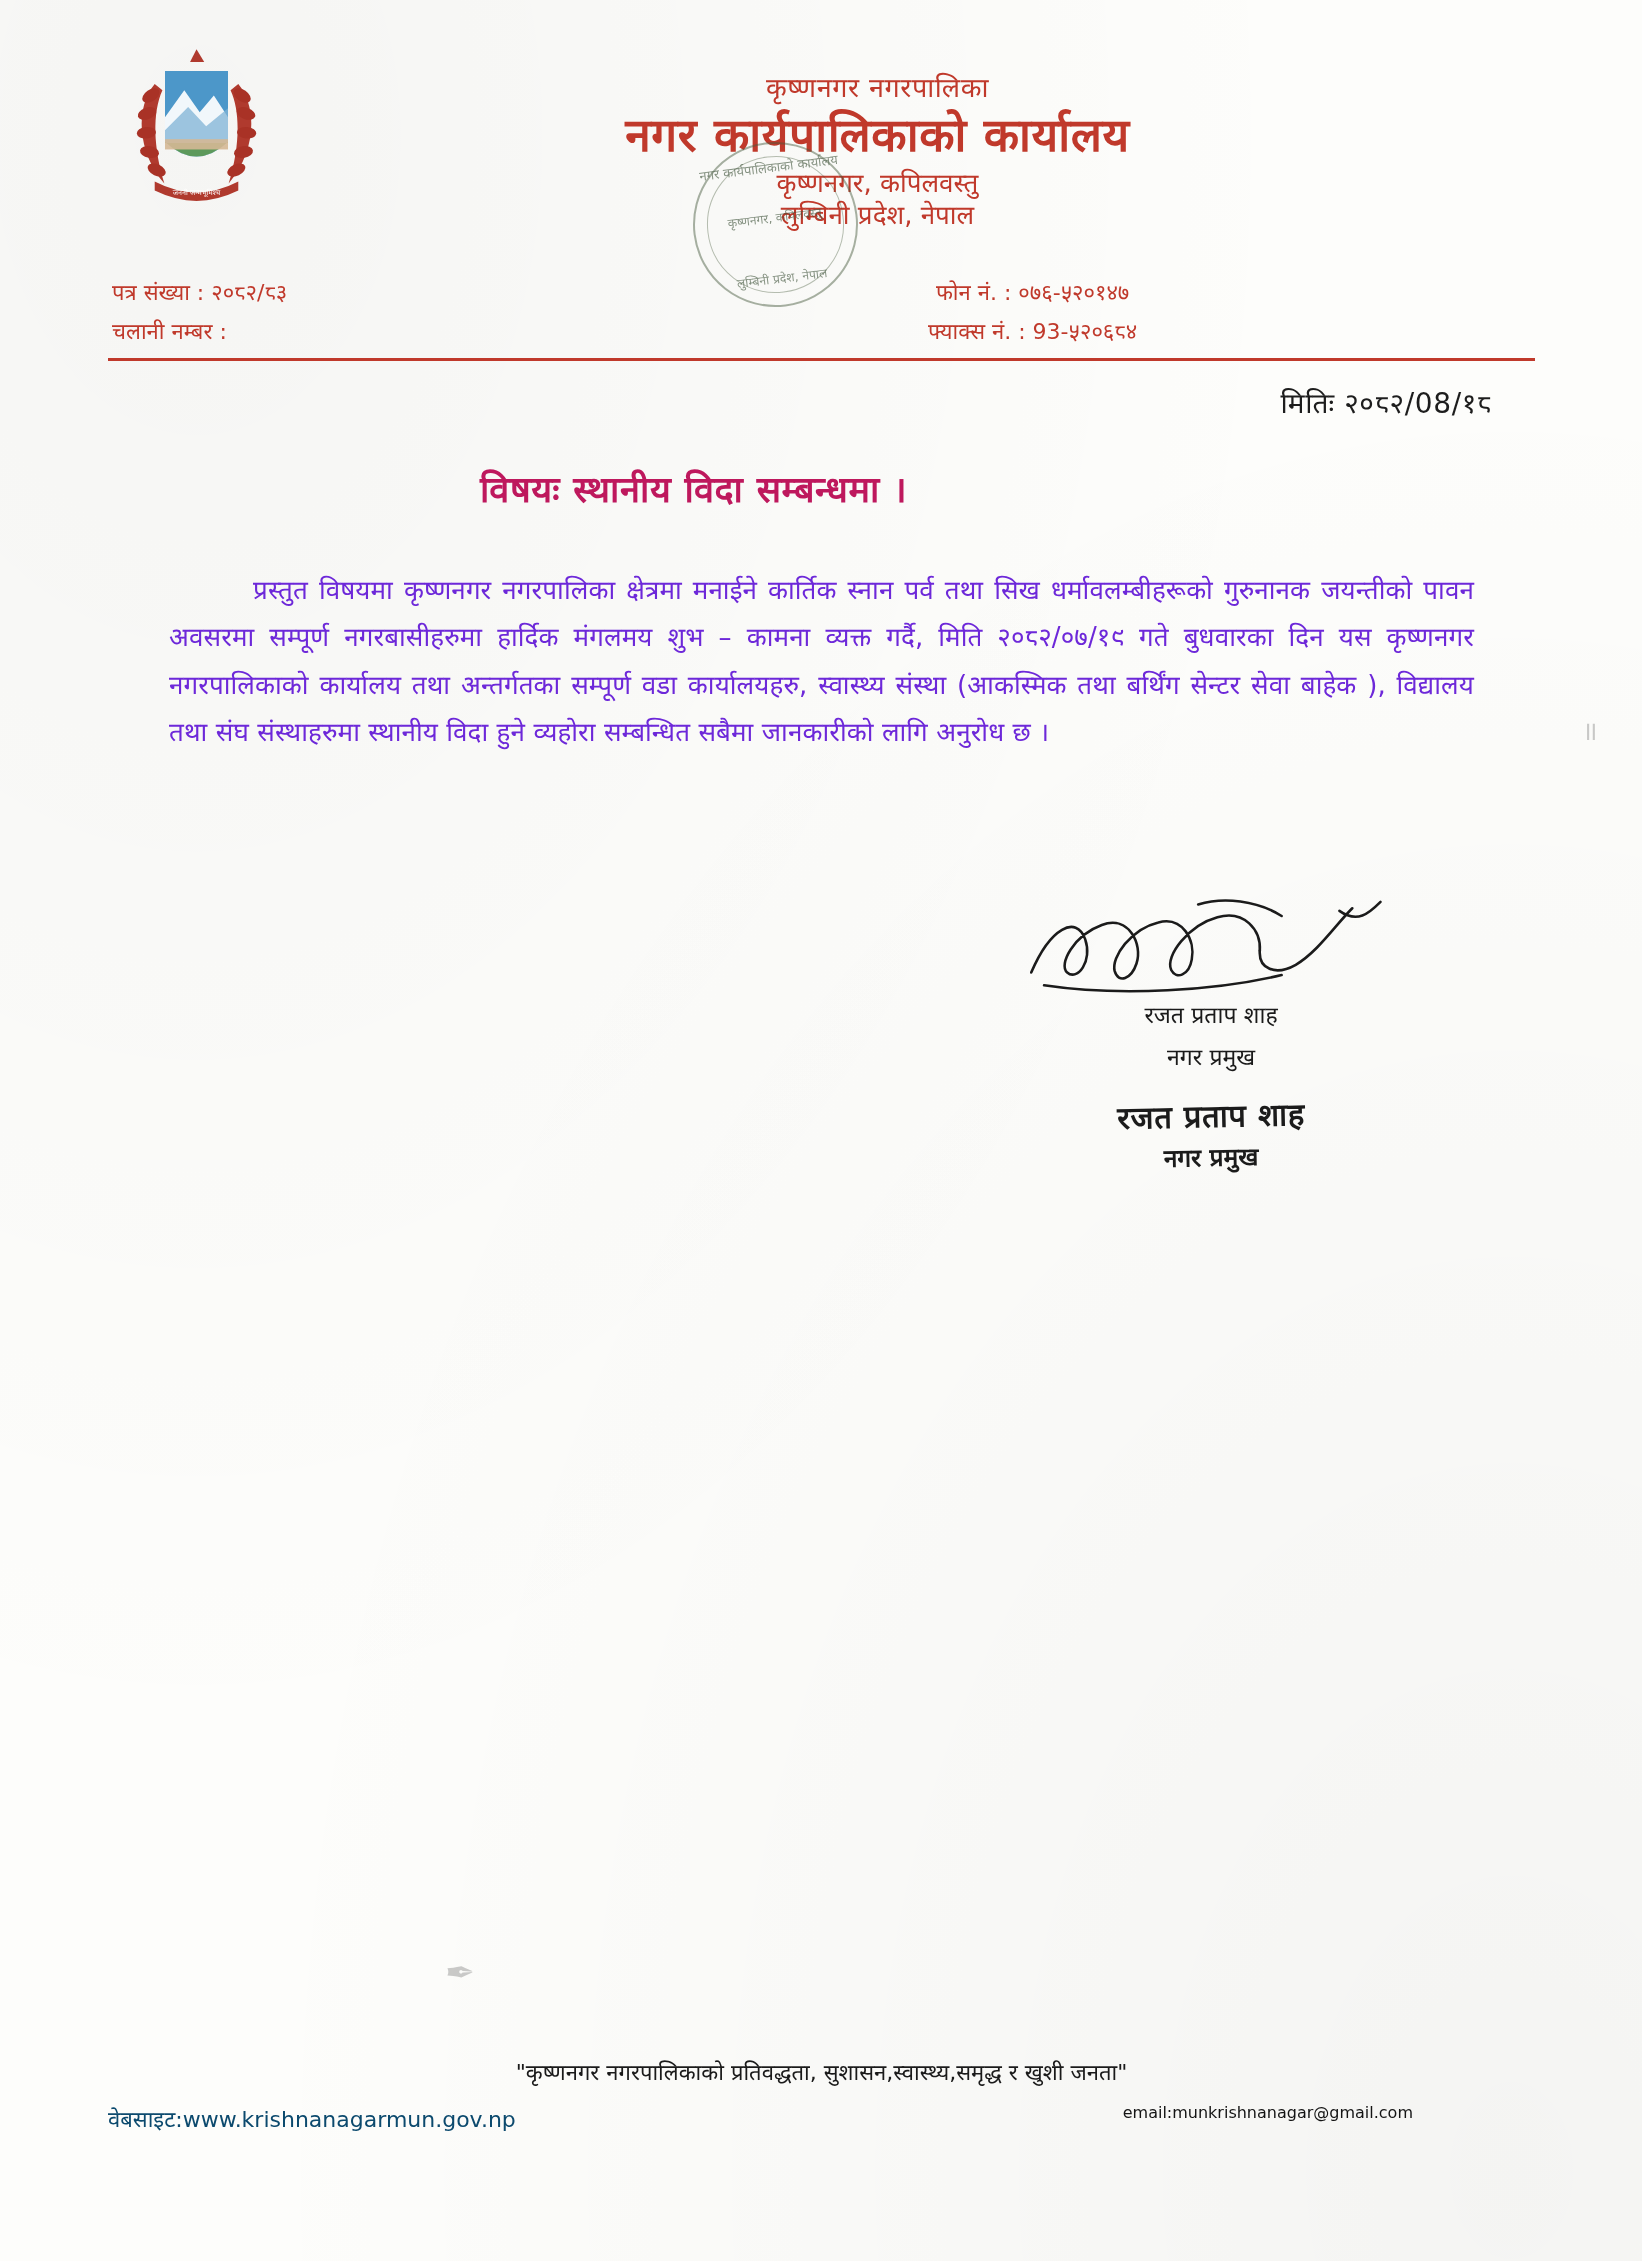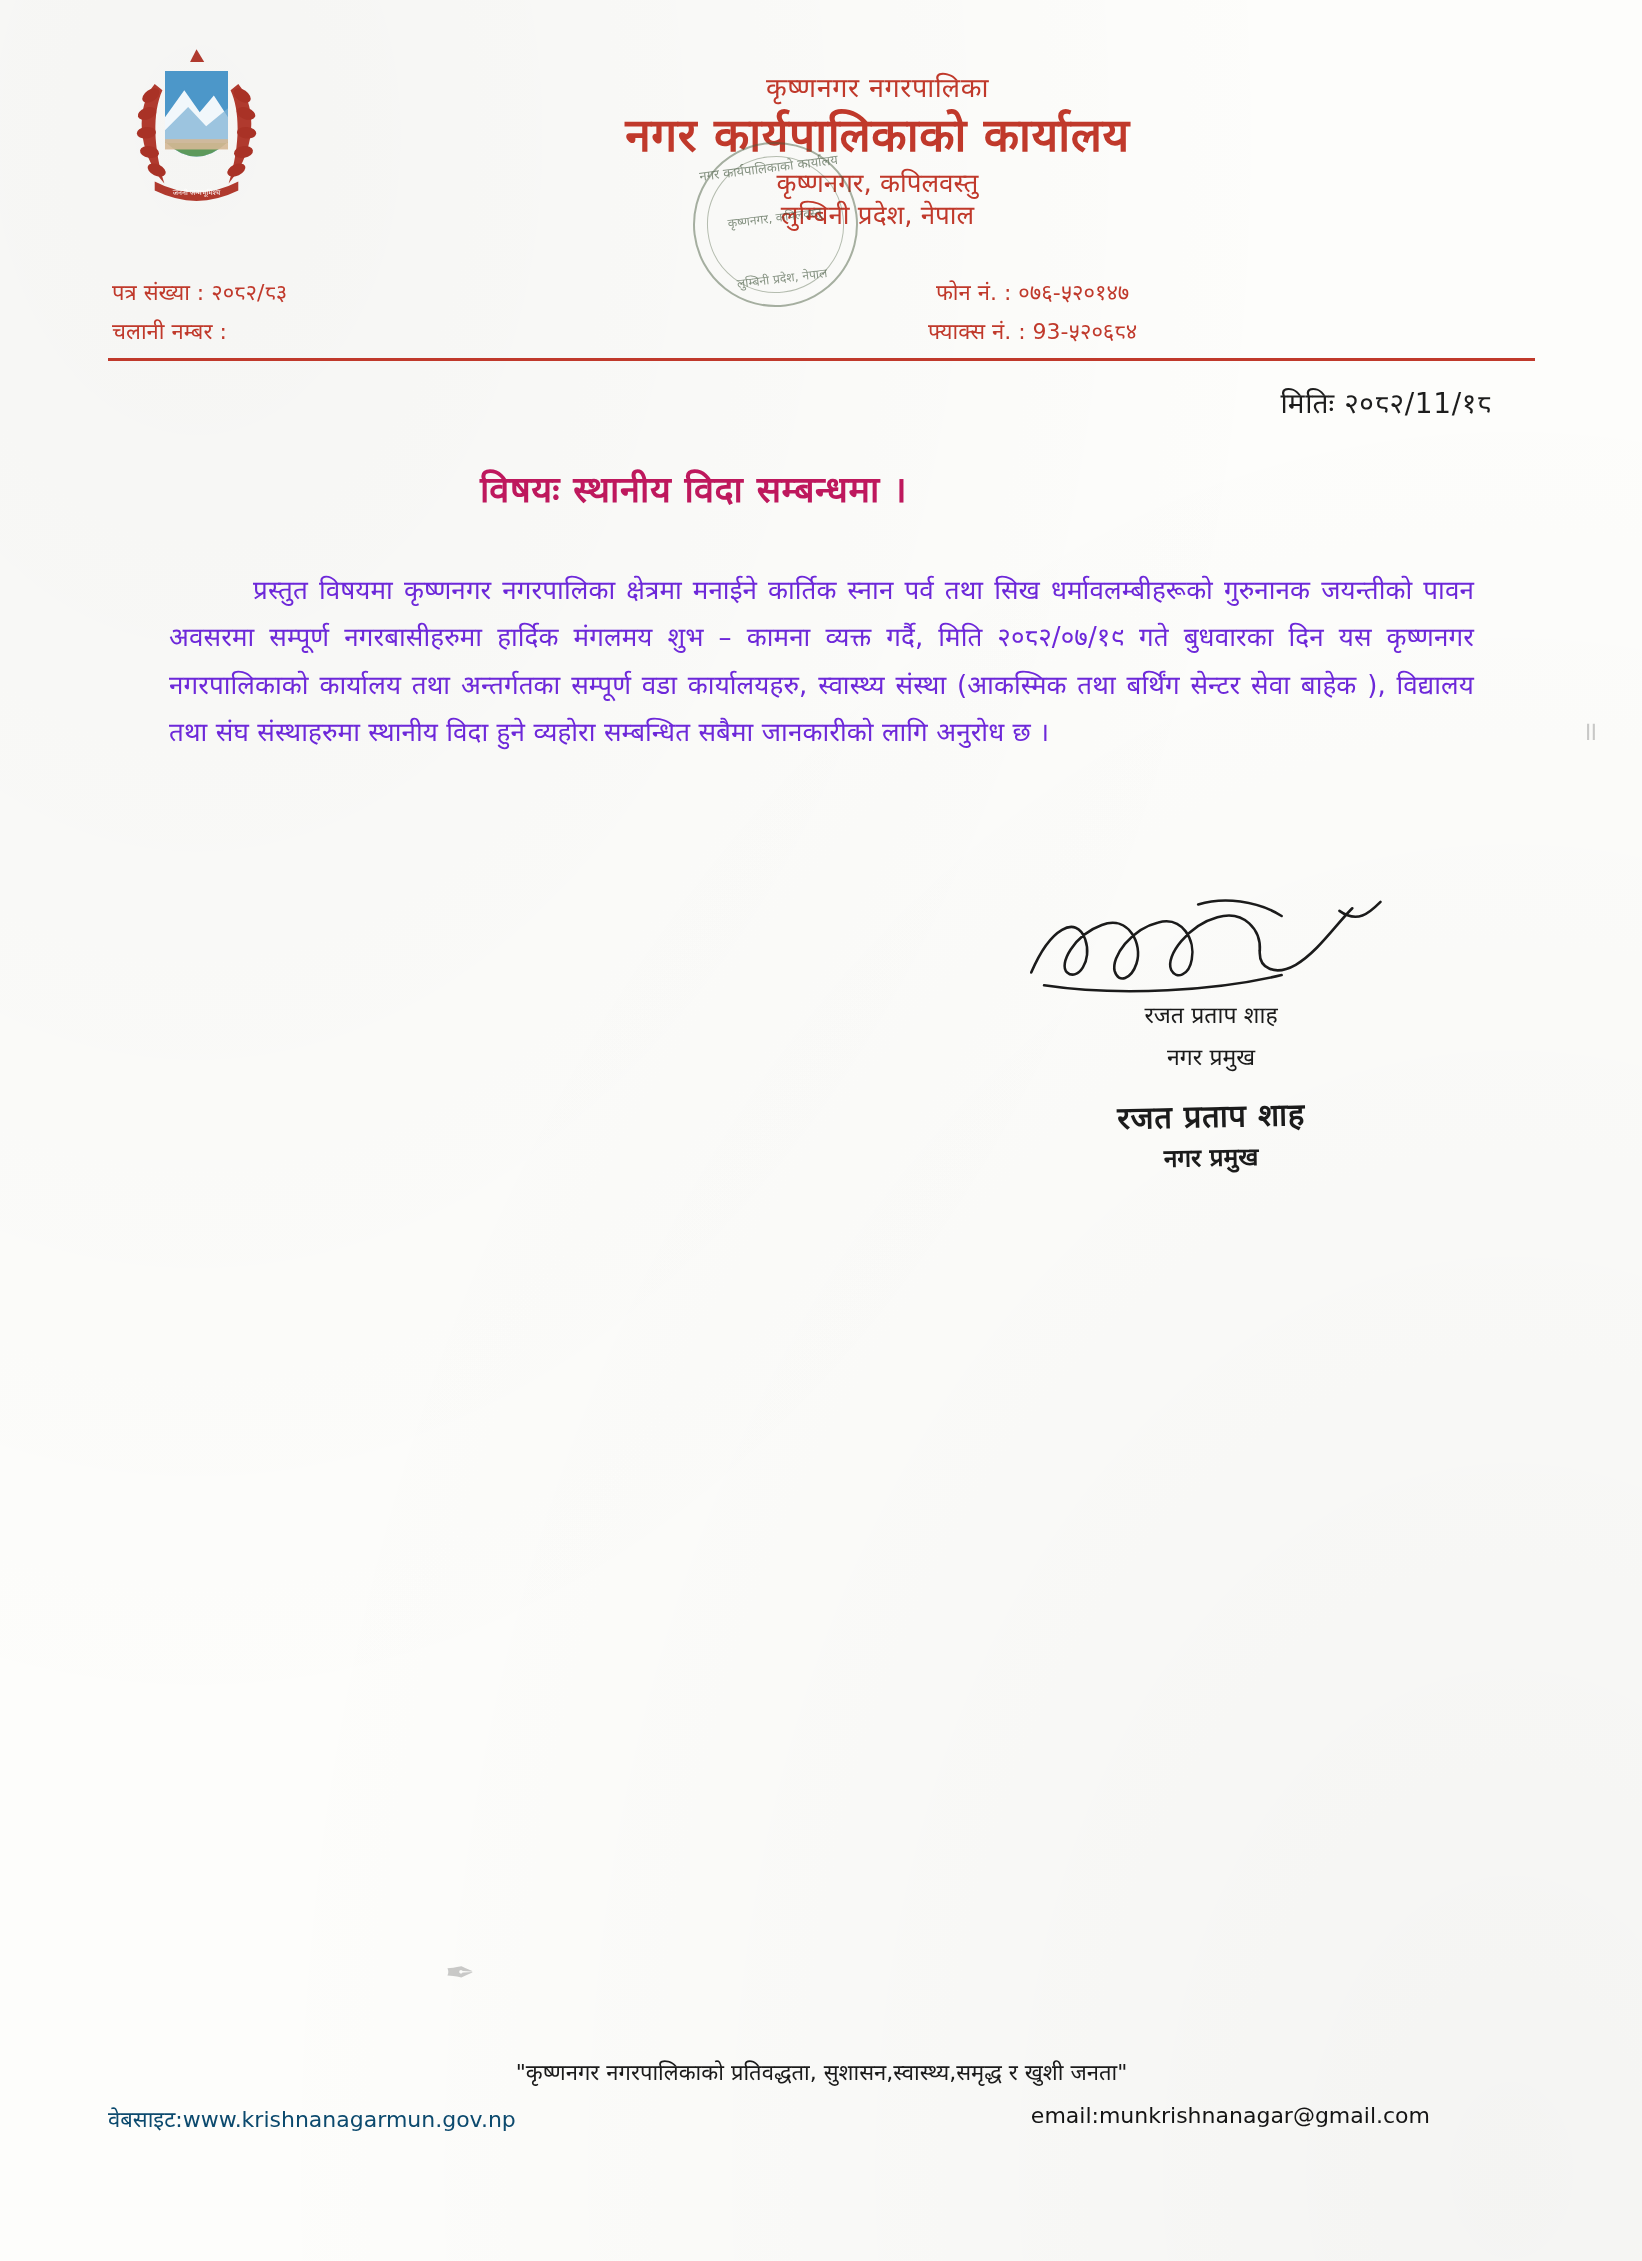--- a/index.html
+++ b/index.html
@@ -237,23 +237,23 @@
   }
   .website {
     position: absolute;
     left: 108px;
     top: 0;
     font-size: 22px;
     color: #0c4a6e;
   }
   .email {
     position: absolute;
-    right: 213px;
+    right: 230px;
     top: 0;
-    font-size: 22px;
+    font-size: 16px;
     color: #141414;
   }
 
   
   .smudge {
     position: absolute;
     opacity: 0.30;
     color: #555;
     font-size: 26px;
   }
@@ -320,21 +320,21 @@
     </div>
 
     <div class="contact-block">
       <div>फोन नं. : ०७६-५२०१४७</div>
       <div>फ्याक्स नं. : 93-५२०६८४</div>
     </div>
 
     <div class="rule"></div>
   </div>
 
-  <div class="date-line">मितिः २०८२/11/१८</div>
+  <div class="date-line">मितिः २०८२/08/१८</div>
 
   <div class="subject">विषयः स्थानीय विदा सम्बन्धमा ।</div>
 
   <div class="body-text">प्रस्तुत विषयमा कृष्णनगर नगरपालिका क्षेत्रमा मनाईने कार्तिक स्नान पर्व तथा सिख धर्मावलम्बीहरूको गुरुनानक जयन्तीको पावन अवसरमा सम्पूर्ण नगरबासीहरुमा हार्दिक मंगलमय शुभ – कामना व्यक्त गर्दै, मिति २०८२/०७/१९ गते बुधवारका दिन यस कृष्णनगर नगरपालिकाको कार्यालय तथा अन्तर्गतका सम्पूर्ण वडा कार्यालयहरु, स्वास्थ्य संस्था (आकस्मिक तथा बर्थिंग सेन्टर सेवा बाहेक ), विद्यालय तथा संघ संस्थाहरुमा स्थानीय विदा हुने व्यहोरा सम्बन्धित सबैमा जानकारीको लागि अनुरोध  छ ।</div>
 
   <div class="sign-area">
     <div class="sign-scribble">
       <svg viewBox="0 0 640 190" width="412" height="122" aria-hidden="true">
         <g fill="none" stroke="#1b1b1b" stroke-width="4" stroke-linecap="round">
           <path d="M40 130 C70 60 110 40 124 78 C136 112 112 144 96 130 C82 118 106 72 150 56 C192 40 214 86 204 116 C196 140 176 148 170 128 C164 106 196 62 238 52 C276 42 296 80 290 110 C286 134 266 142 258 126 C248 104 286 56 330 44 C372 32 398 64 396 96"></path>

